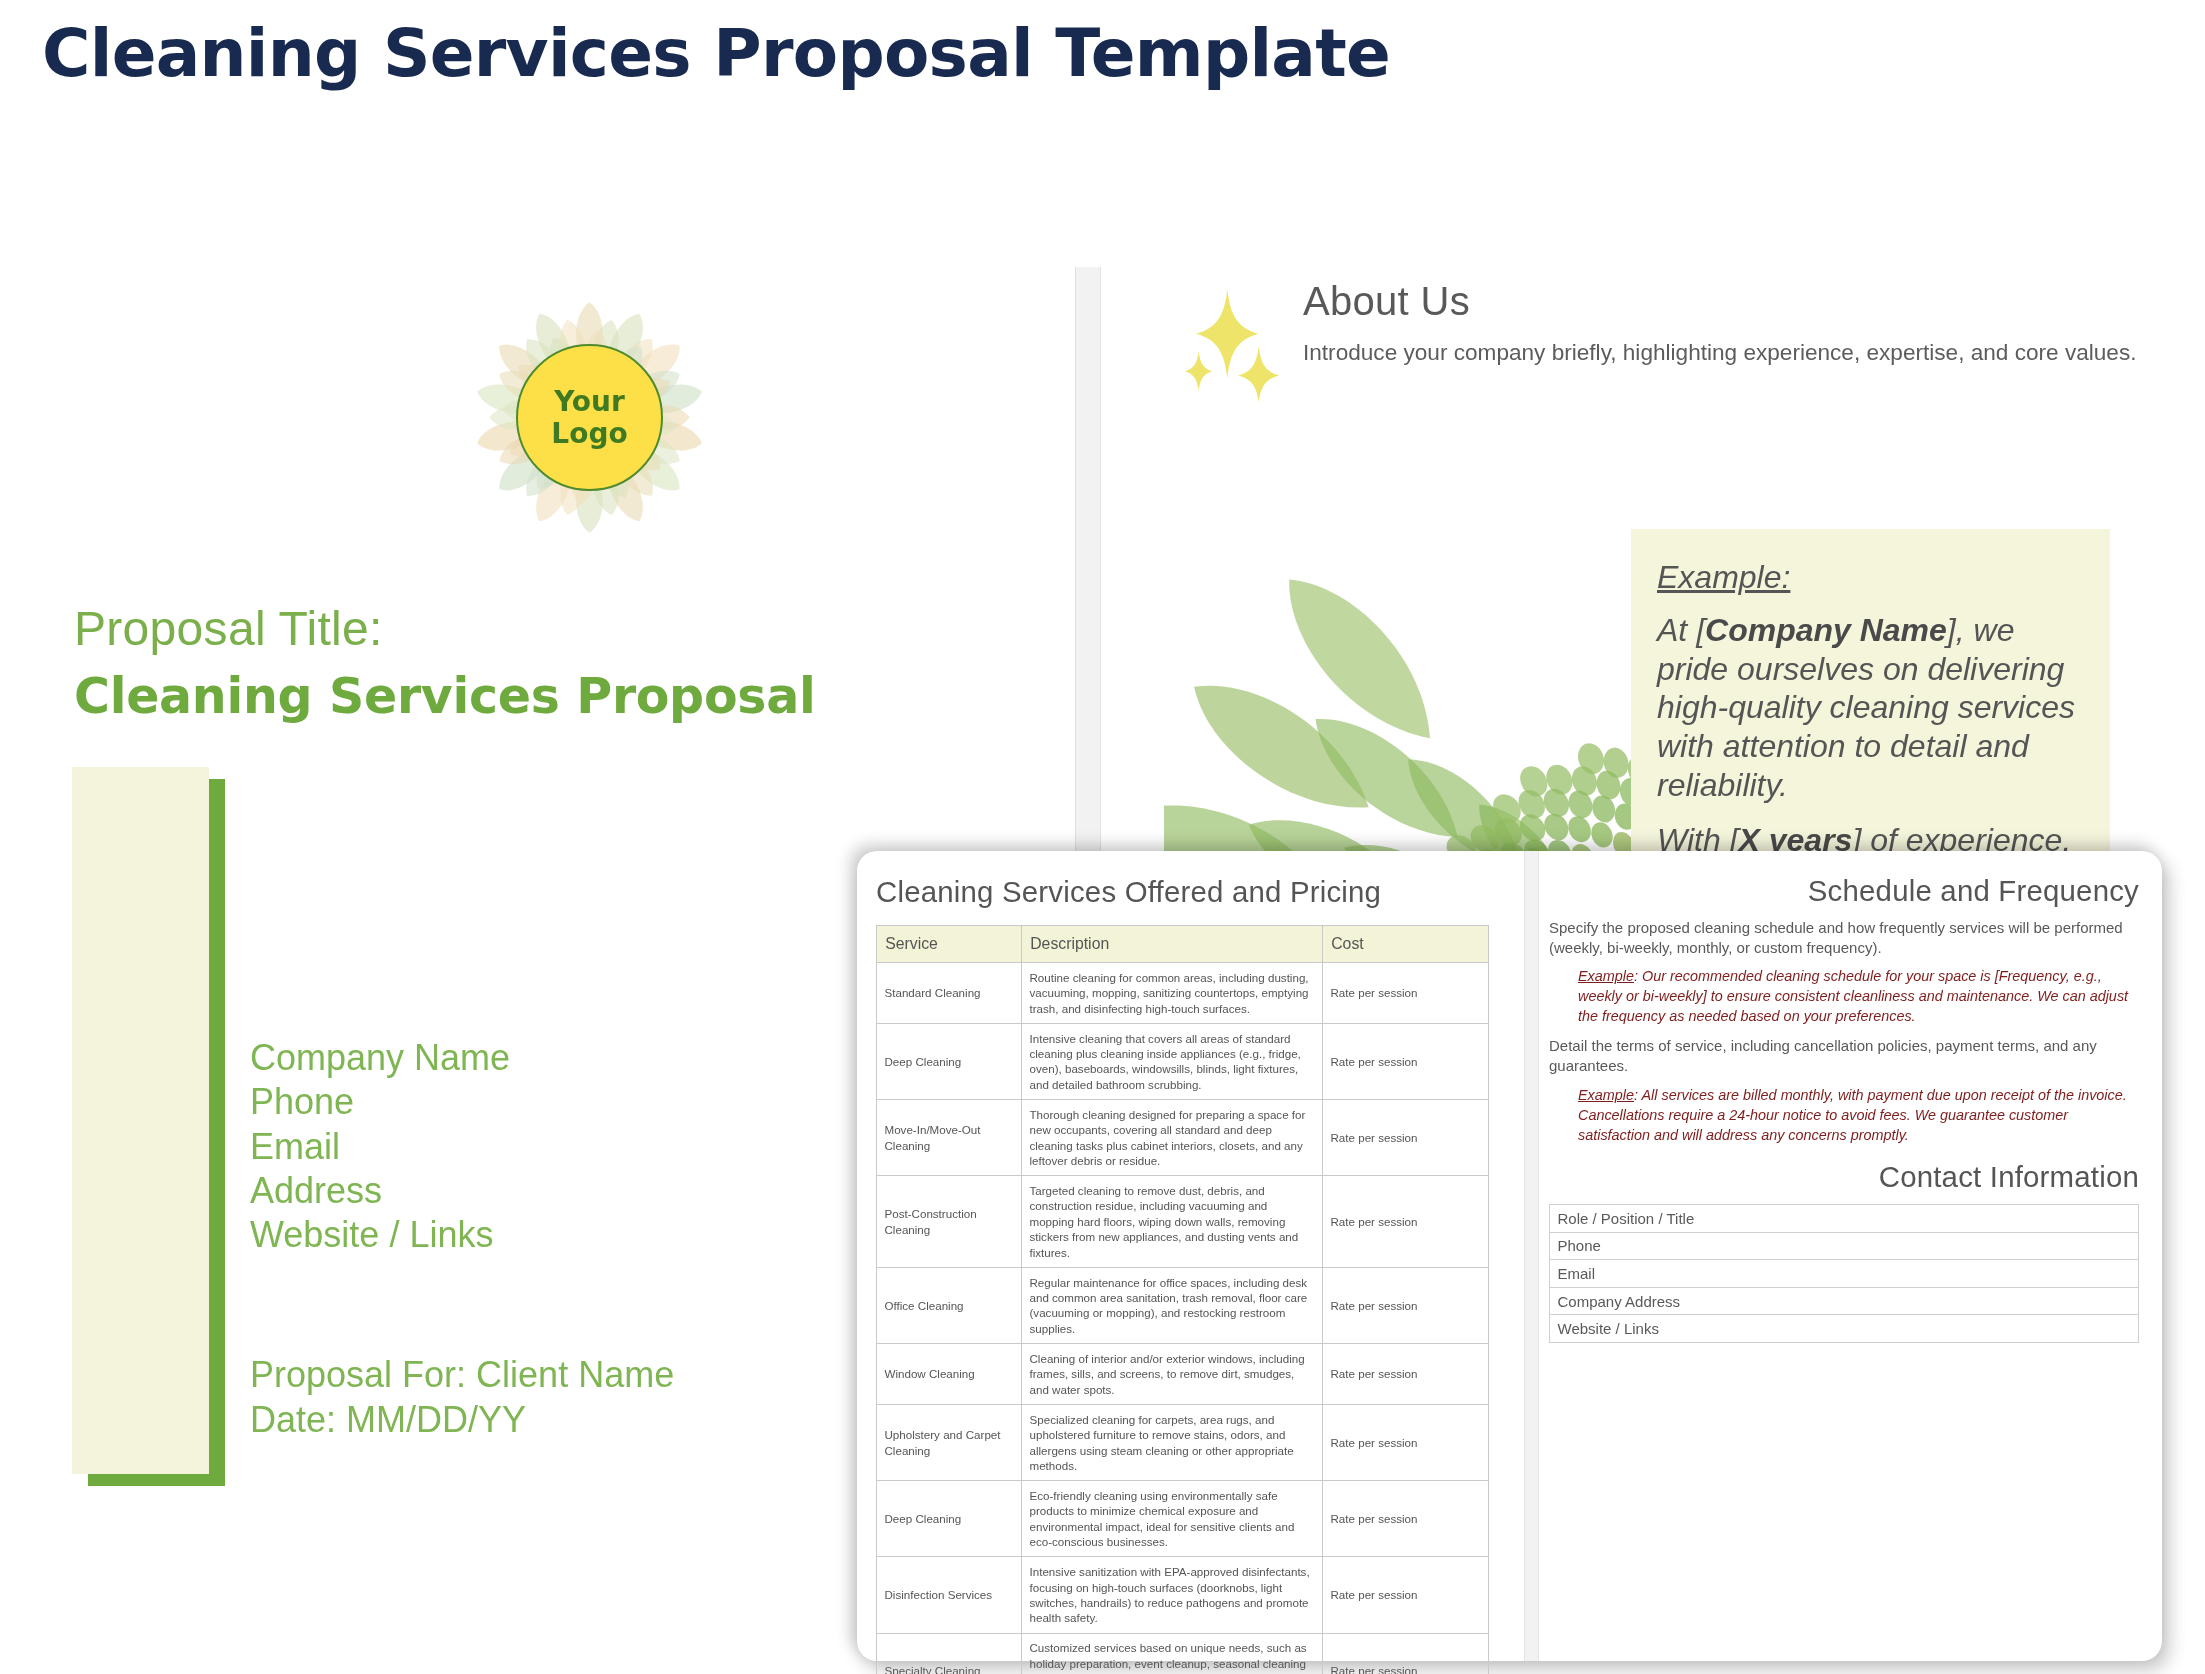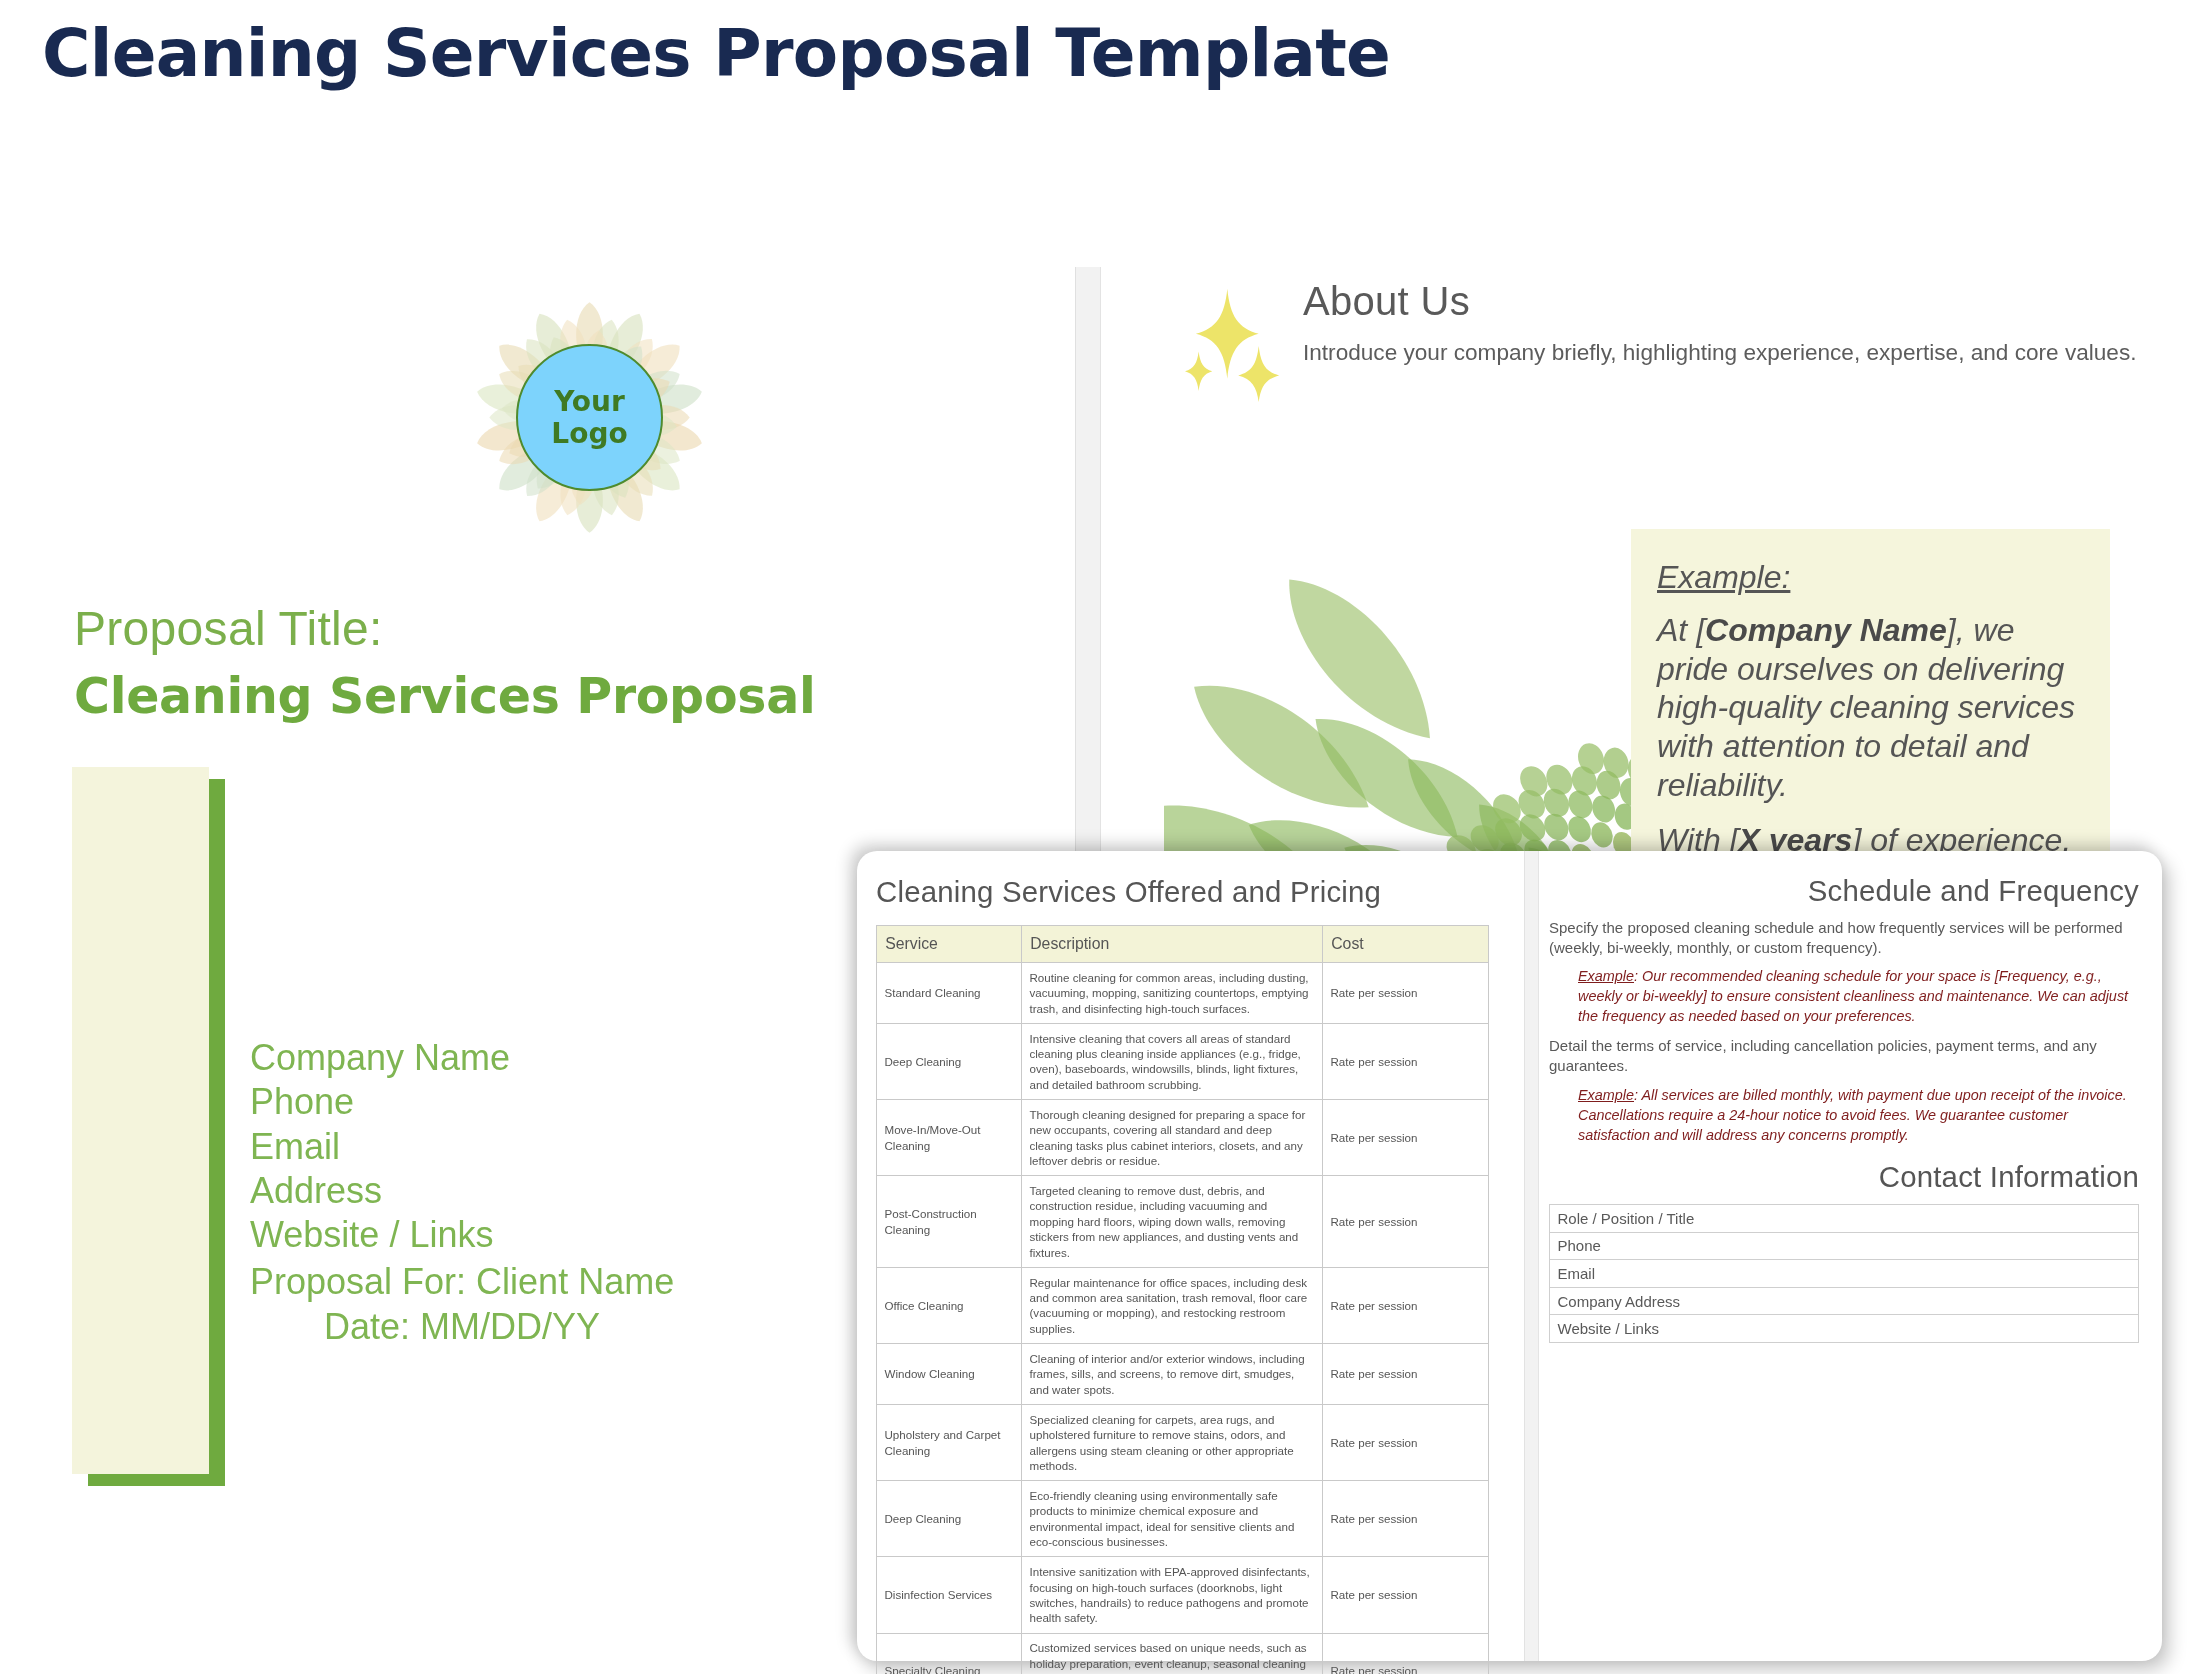--- a/index.html
+++ b/index.html
@@ -20,21 +20,21 @@
   }
 
   
   .slide-one { position: absolute; left: 0px; top: 130px; width: 2205px; height: 1315px; background: transparent; }
 
   
   .logo-wrap { position: absolute; left: 466px; top: 164px; width: 247px; height: 247px; }
   .logo-flower { position:absolute; inset:0; }
   .logo-core {
     position: absolute; left: 50px; top: 50px; width: 147px; height: 147px;
-    border-radius: 50%; background: #7dd3fc; border: 2.1px solid #4E8B2E;
+    border-radius: 50%; background: #fde047; border: 2.1px solid #4E8B2E;
     display: flex; flex-direction: column; align-items: center; justify-content: center;
     color: #3F7A23; font-weight: bold; font-size: 28px; line-height: 1.12;
     font-family: "DejaVu Sans", sans-serif; text-align: center;
   }
 
   .proposal-label {
     position: absolute; left: 74px; top: 471px;
     font-size: 48px; color: #7BAF4B; font-weight: 300; letter-spacing: 0.3px;
   }
   .proposal-name {
@@ -42,21 +42,21 @@
     font-size: 49px; color: #6FAA3F; font-weight: bold; letter-spacing: -0.3px;
     font-family: "DejaVu Sans", sans-serif;
   }
 
   .accent-green { position: absolute; left: 88px; top: 649px; width: 137px; height: 707px; background: #6FAA3F; }
   .accent-cream { position: absolute; left: 72px; top: 637px; width: 137px; height: 707px; background: #F4F4DC; }
 
   .contact-block { position: absolute; left: 250px; top: 906px; }
   .contact-block div { font-size: 36px; color: #7FB552; line-height: 1.23; font-weight: 300; white-space: nowrap; }
 
-  .proposal-for { position: absolute; left: 250px; top: 1129px; text-align: center; }
+  .proposal-for { position: absolute; left: 250px; top: 1222px; }
   .proposal-for div { font-size: 36px; color: #7FB552; line-height: 1.26; font-weight: 300; white-space: nowrap; }
 
   
   .vdivider-top { position: absolute; left: 1075px; top: 137px; width: 26px; height: 719px;
                   background: #F2F2F2; border-left: 1.4px solid #E0E0E0; border-right: 1.4px solid #E3E3E3; }
 
   
   .sparkles { position: absolute; left: 1185px; top: 156px; width: 116px; height: 116px; }
 
   .about-title { position: absolute; left: 1303px; top: 149px; font-size: 40px; color: #595959; font-weight: 300; letter-spacing: 0.3px; }

